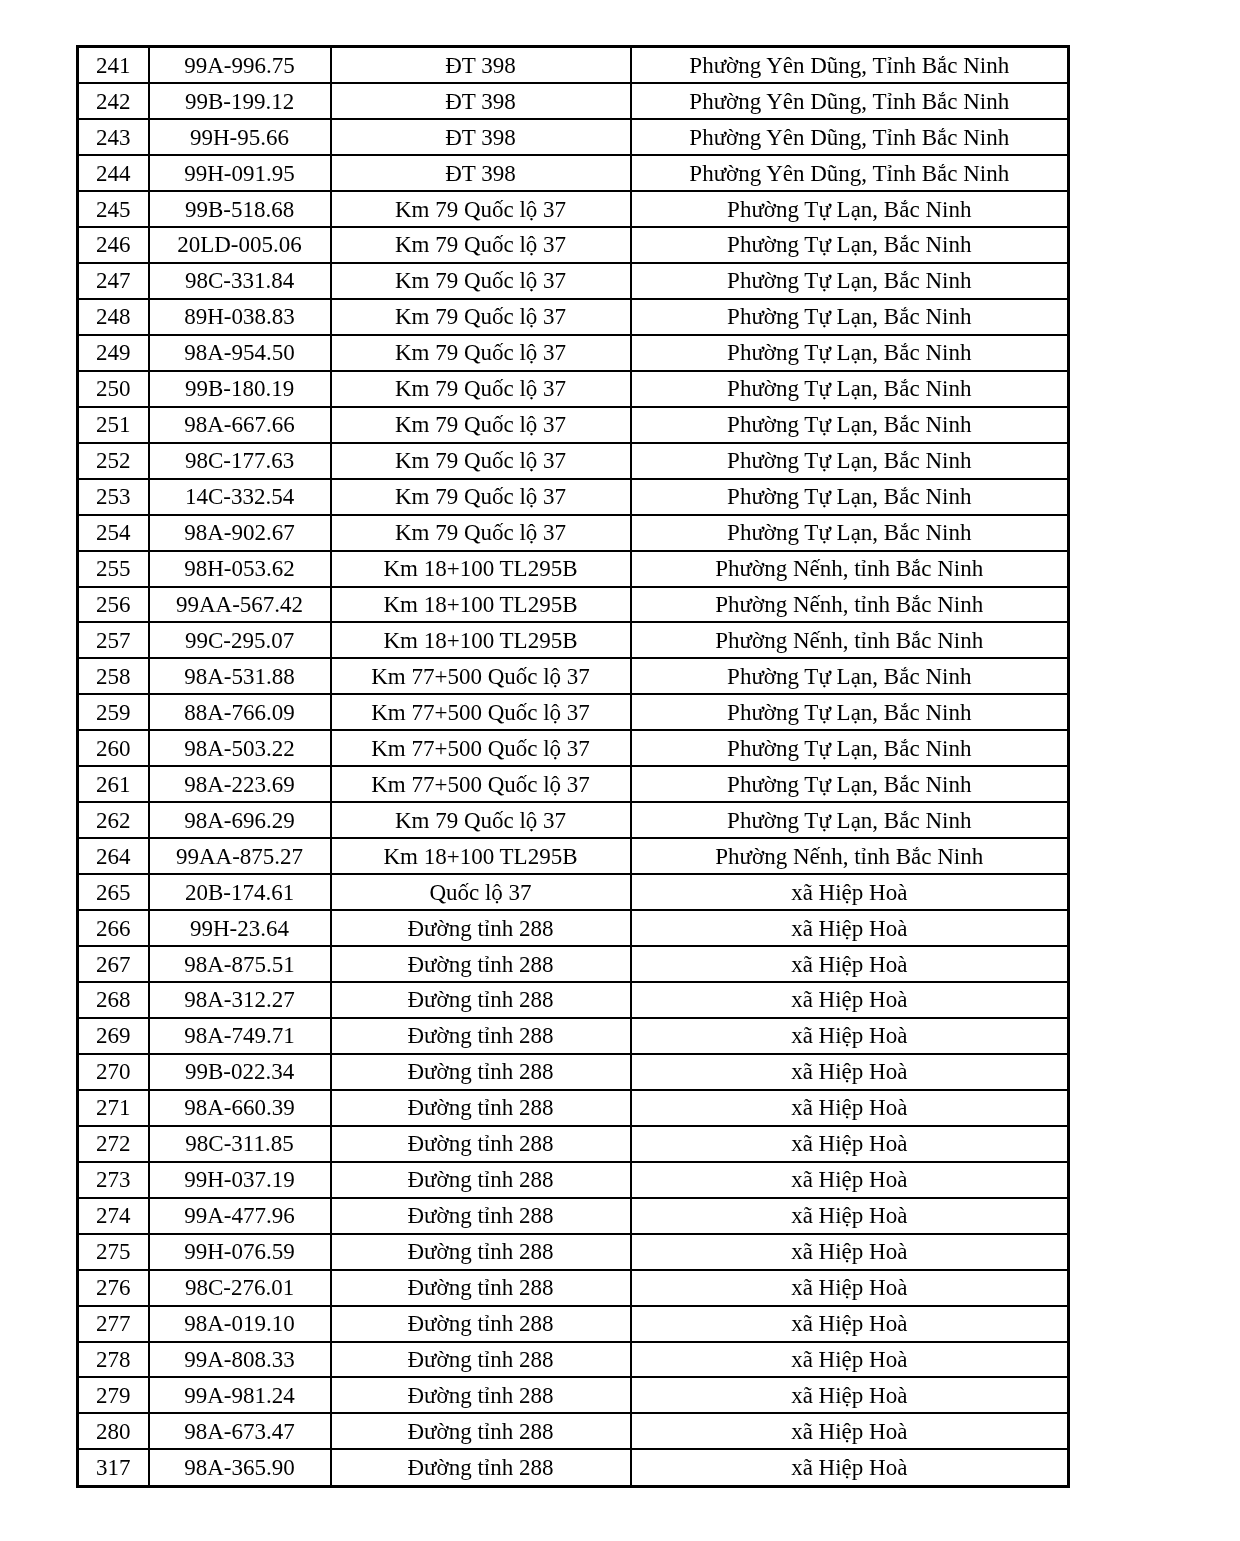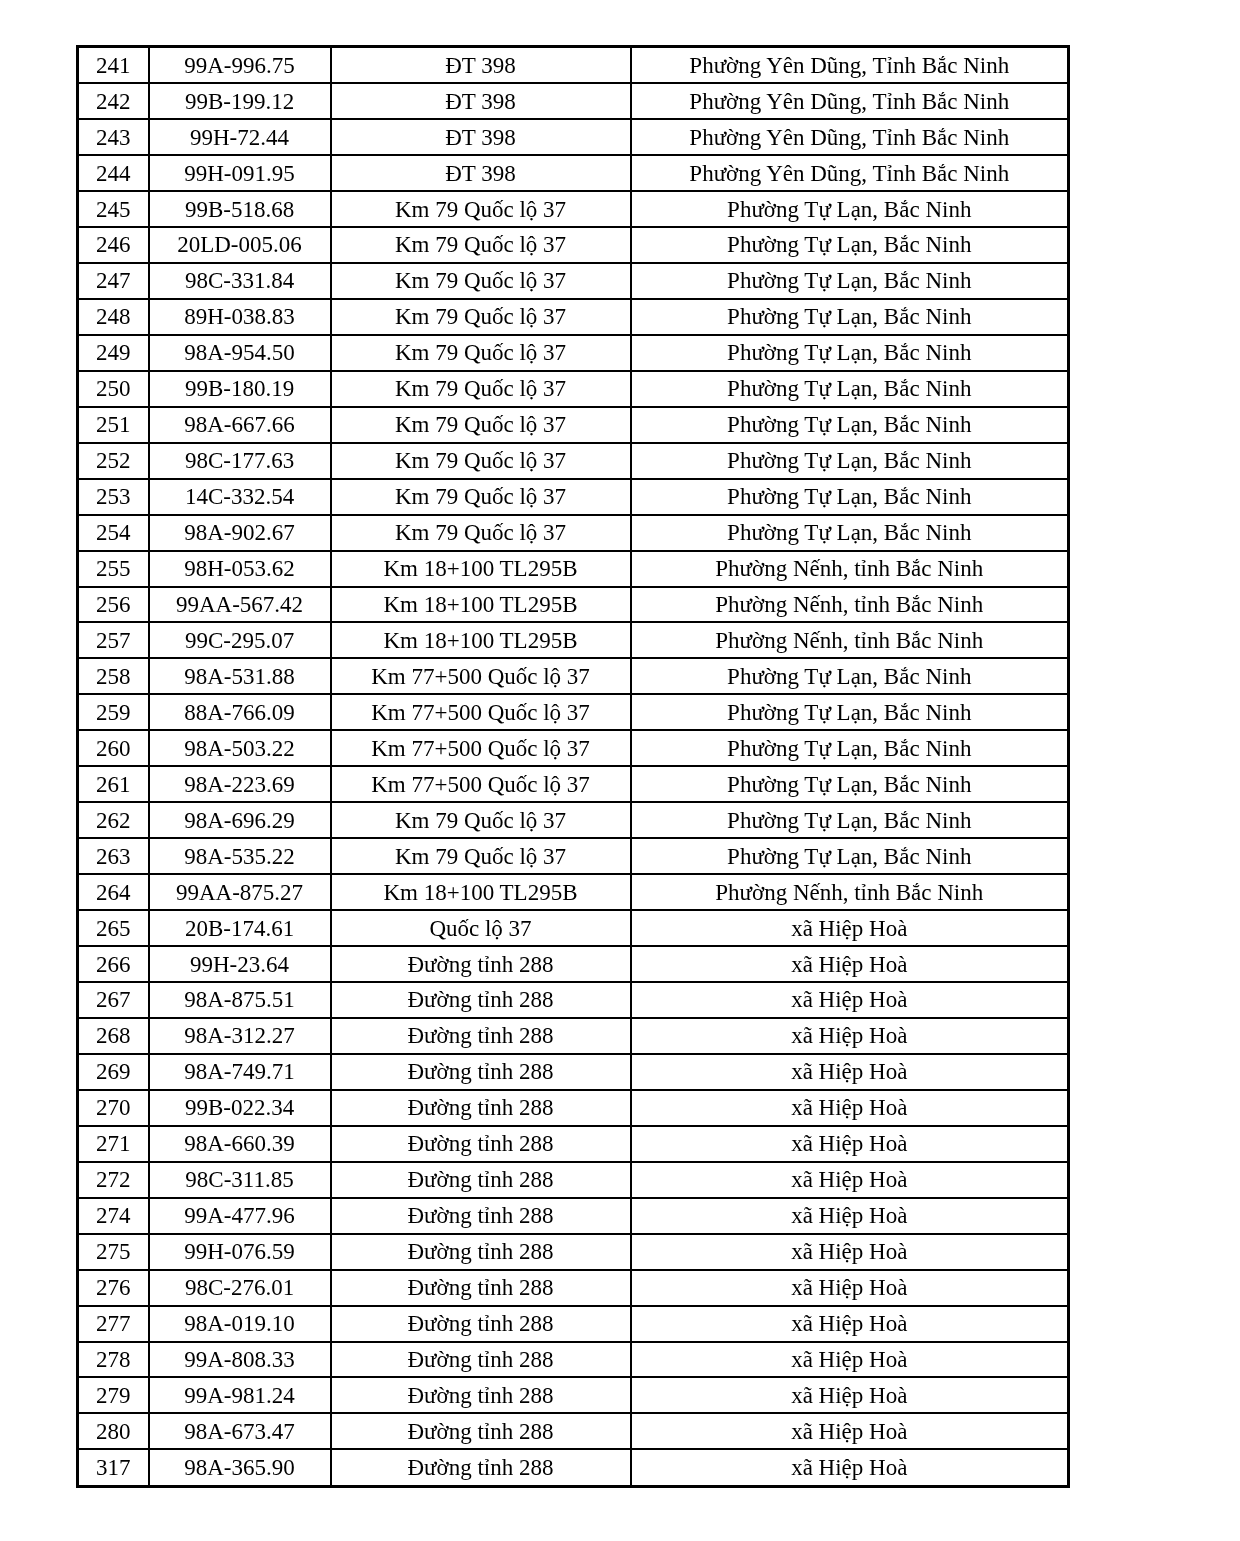--- a/index.html
+++ b/index.html
@@ -64,21 +64,21 @@
           <td>Phường Yên Dũng, Tỉnh Bắc Ninh</td>
         </tr>
         <tr>
           <td>242</td>
           <td>99B-199.12</td>
           <td>ĐT 398</td>
           <td>Phường Yên Dũng, Tỉnh Bắc Ninh</td>
         </tr>
         <tr>
           <td>243</td>
-          <td>99H-72.44</td>
+          <td>99H-95.66</td>
           <td>ĐT 398</td>
           <td>Phường Yên Dũng, Tỉnh Bắc Ninh</td>
         </tr>
         <tr>
           <td>244</td>
           <td>99H-091.95</td>
           <td>ĐT 398</td>
           <td>Phường Yên Dũng, Tỉnh Bắc Ninh</td>
         </tr>
         <tr>
@@ -183,26 +183,20 @@
           <td>Km 77+500 Quốc lộ 37</td>
           <td>Phường Tự Lạn, Bắc Ninh</td>
         </tr>
         <tr>
           <td>262</td>
           <td>98A-696.29</td>
           <td>Km 79 Quốc lộ 37</td>
           <td>Phường Tự Lạn, Bắc Ninh</td>
         </tr>
         <tr>
-          <td>263</td>
-          <td>98A-535.22</td>
-          <td>Km 79 Quốc lộ 37</td>
-          <td>Phường Tự Lạn, Bắc Ninh</td>
-        </tr>
-        <tr>
           <td>264</td>
           <td>99AA-875.27</td>
           <td>Km 18+100 TL295B</td>
           <td>Phường Nếnh, tỉnh Bắc Ninh</td>
         </tr>
         <tr>
           <td>265</td>
           <td>20B-174.61</td>
           <td>Quốc lộ 37</td>
           <td>xã Hiệp Hoà</td>
@@ -239,20 +233,26 @@
         </tr>
         <tr>
           <td>271</td>
           <td>98A-660.39</td>
           <td>Đường tỉnh 288</td>
           <td>xã Hiệp Hoà</td>
         </tr>
         <tr>
           <td>272</td>
           <td>98C-311.85</td>
+          <td>Đường tỉnh 288</td>
+          <td>xã Hiệp Hoà</td>
+        </tr>
+        <tr>
+          <td>273</td>
+          <td>99H-037.19</td>
           <td>Đường tỉnh 288</td>
           <td>xã Hiệp Hoà</td>
         </tr>
         <tr>
           <td>274</td>
           <td>99A-477.96</td>
           <td>Đường tỉnh 288</td>
           <td>xã Hiệp Hoà</td>
         </tr>
         <tr>

